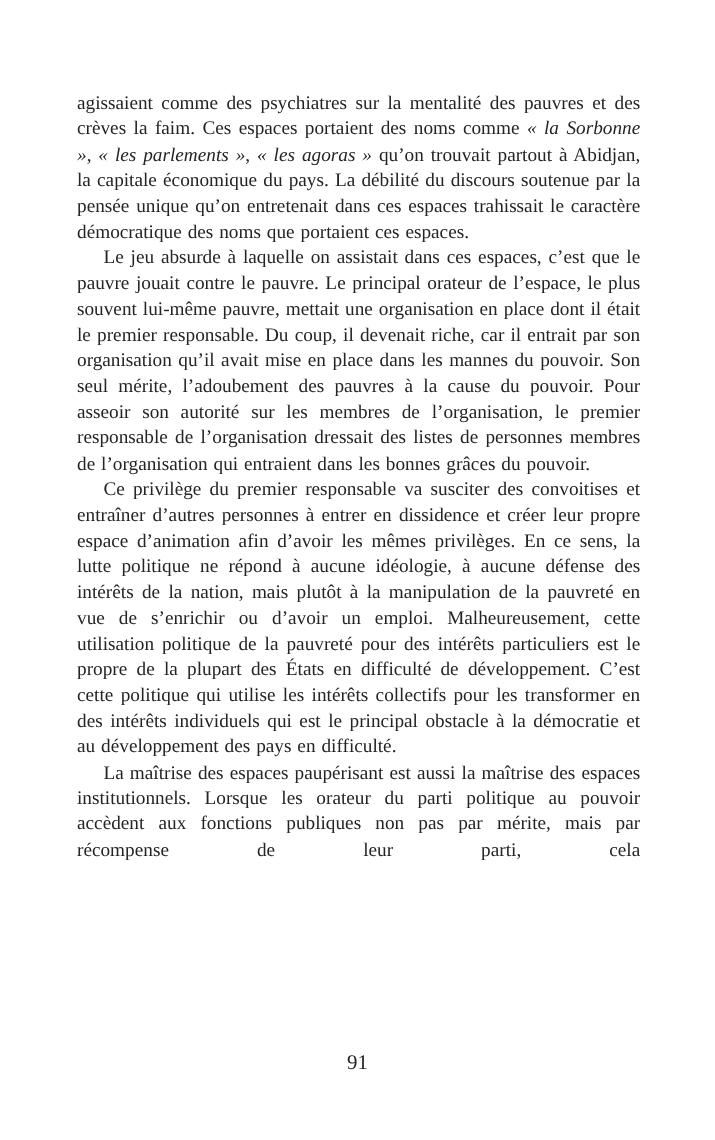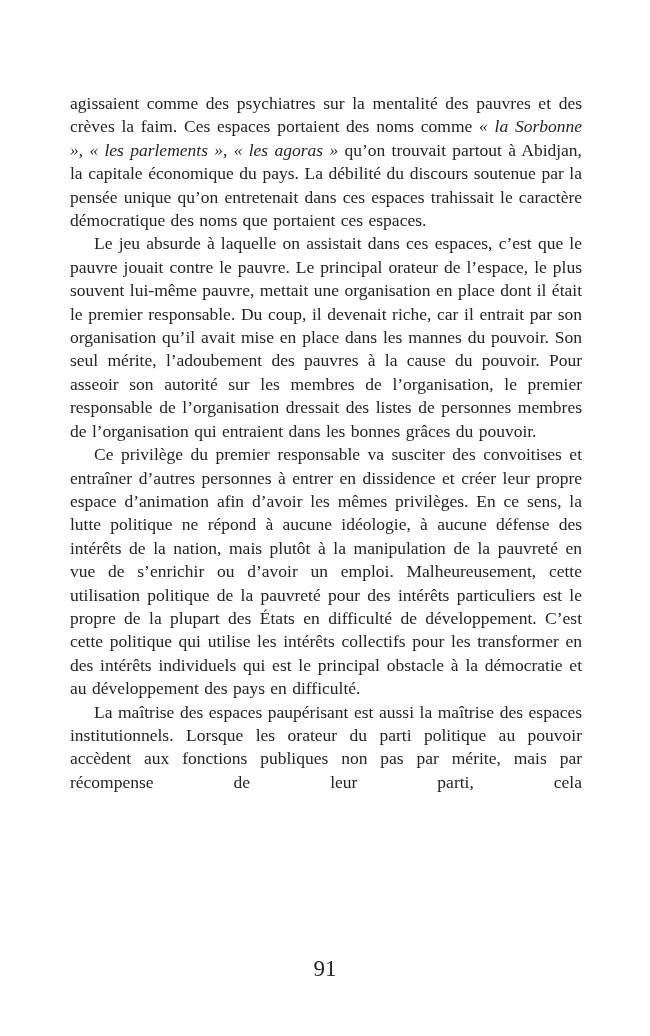--- a/index.html
+++ b/index.html
@@ -12,21 +12,21 @@
     width: 650px;
     height: 1036px;
     background: #ffffff;
     font-family: "Liberation Serif", serif;
     color: #242424;
     overflow: hidden;
   }
   .text-block {
     position: absolute;
     left: 70px;
-    top: 92px;
+    top: 82px;
     width: 512px;
     font-size: 17.5px;
     line-height: 23.4px;
     text-align: justify;
     word-spacing: 1px;
   }
   .para {
     margin: 0;
     padding: 0;
     text-indent: 24px;
@@ -39,21 +39,21 @@
   }
   .italic {
     font-style: italic;
   }
   .page-number {
     position: absolute;
     top: 956px;
     left: 0;
     width: 100%;
     text-align: center;
-    font-size: 23px;
+    font-size: 19px;
     color: #242424;
   }
 </style>
 </head>
 <body>
 
 <div class="page">
 
   <div class="text-block">
 

